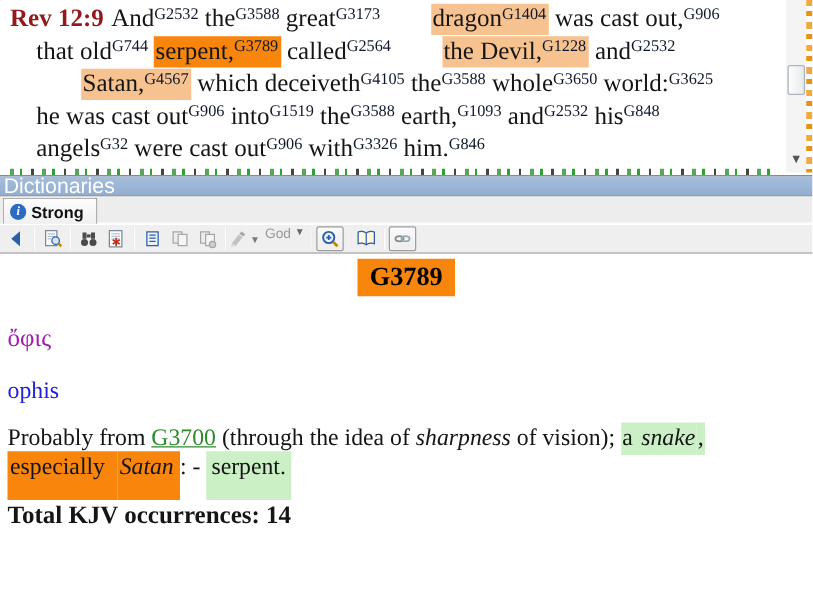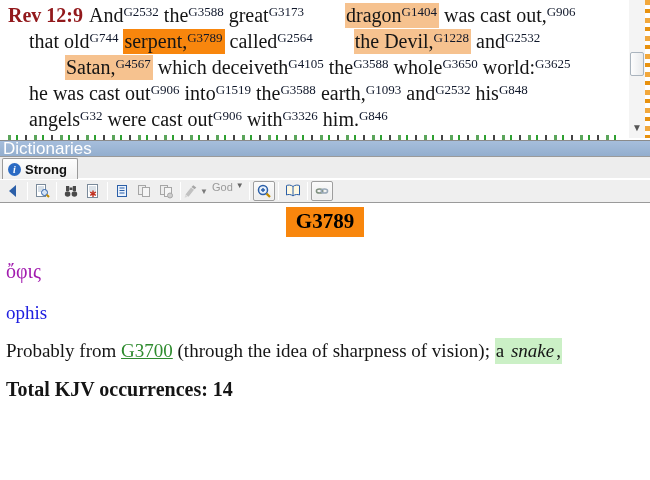--- a/index.html
+++ b/index.html
@@ -217,19 +217,20 @@
         </svg>
       </span>
     </button>
   </div>
 
 <div class="content">
   <div class="entry-num">G3789</div>
   <div class="greek">ὄφις</div>
   <div class="translit">ophis</div>
   <div class="definition" id="definition">
-      <div class="dline"><span>Probably from </span><span class="dlink">G3700</span><span> (through the idea of </span><span style="">sharpness</span><span> of vision); </span><span class="dhl-green">a </span><span class="dhl-green" style="font-style: italic;">snake</span><span class="dhl-green">,</span></div>
+      <div class="dline"><span>Probably from </span><span class="dlink">G3700</span><span> (through the idea of </span><span style="font-style: italic;">sharpness</span><span> of vision); </span><span class="dhl-green">a </span><span class="dhl-green" style="font-style: italic;">snake</span><span class="dhl-green">,</span></div>
+      <div class="dline"><span class="dhl-orange-tall">especially </span><span class="dhl-orange-tall" style="font-style: italic;">Satan</span><span>: - </span><span class="dhl-green-tall">serpent.</span></div>
     </div>
   <div class="total-line">
     <span>Total KJV occurrences:</span>
     <span>14</span>
   </div>
 </div>
 
 </body></html>

